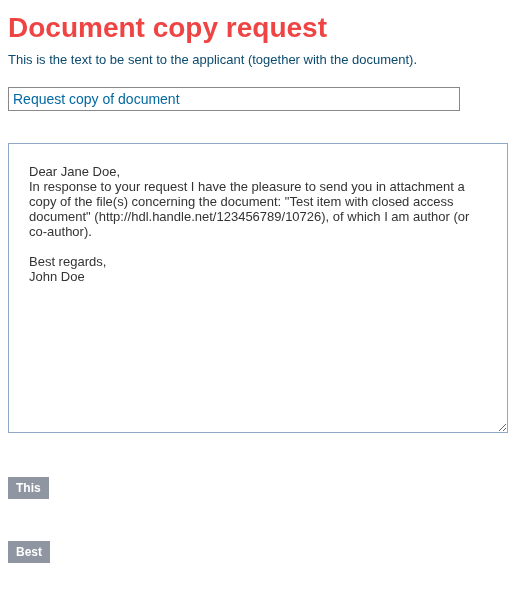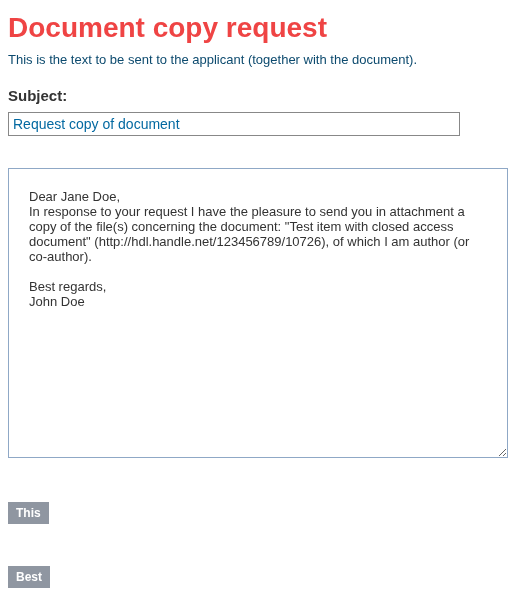--- a/index.html
+++ b/index.html
@@ -63,21 +63,20 @@
     .row-send { margin-bottom: 10px; }
   </style>
 </head>
 <body>
 
 <h1 class="page-title">Document copy request</h1>
 
 <p class="intro">This is the text to be sent to the applicant (together with the document).</p>
 
 <div class="section-subject">
-  <label class="field-label">Subject:</label>
   <input type="text" class="subject-input" value="Request copy of document" style="">
 </div>
 
 <div class="section-message">
   <textarea class="message-input" style="">Dear Jane Doe,
 In response to your request I have the pleasure to send you in attachment a copy of the file(s) concerning the document: "Test item with closed access document" (http://hdl.handle.net/123456789/10726), of which I am author (or co-author).
 
 Best regards,
 John Doe</textarea>
 </div>

